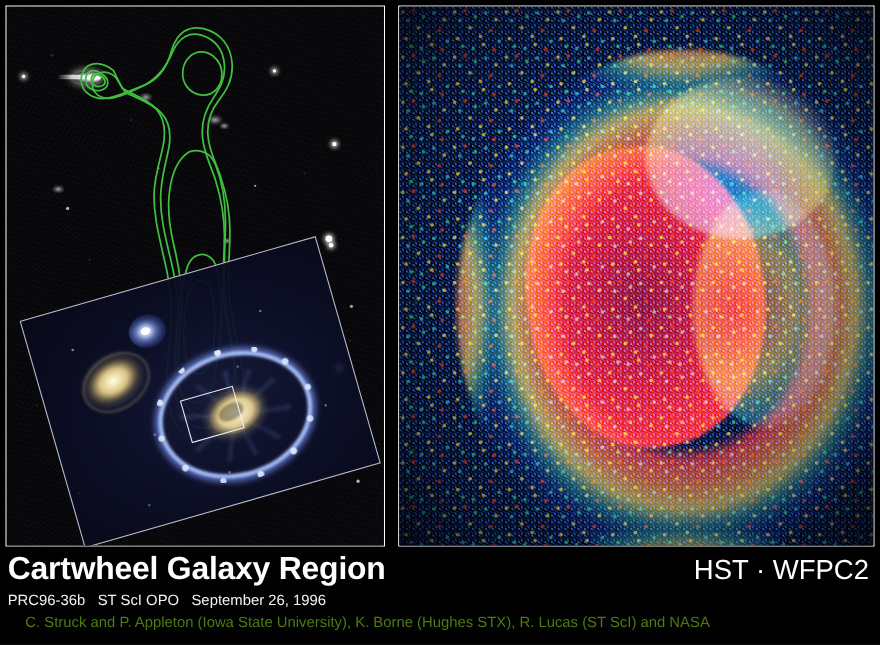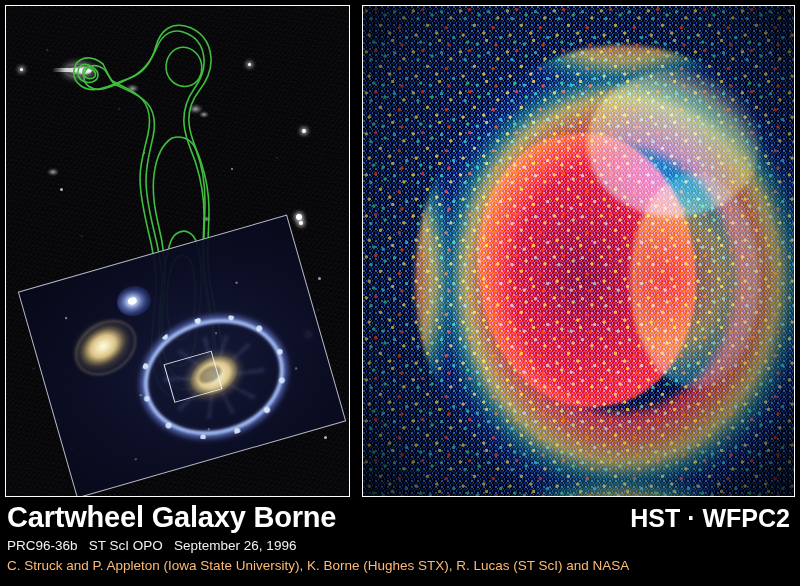--- a/index.html
+++ b/index.html
@@ -189,24 +189,24 @@
   #fc-arc-e{position:absolute;left:62%;top:34%;width:30%;height:44%;border-radius:50%;
     background:radial-gradient(ellipse at 30% 50%, rgba(255,60,0,.55) 0%, rgba(255,210,50,.55) 42%, rgba(60,210,215,.40) 66%, rgba(0,0,0,0) 86%);
     filter:blur(2.2px);mix-blend-mode:screen;}
   #fc-vignette{position:absolute;inset:0;
     background:radial-gradient(ellipse at 50% 48%, rgba(0,0,0,0) 46%, rgba(0,0,0,.35) 78%, rgba(0,0,0,.75) 100%);}
 
   
   #caption{position:absolute;left:0;top:497px;width:800px;height:89px;background:#000;}
   #title{position:absolute;left:7px;top:3px;font-size:29px;font-weight:bold;letter-spacing:-.2px;
     line-height:34px;color:#ffffff;white-space:nowrap;}
-  #instrument{position:absolute;right:10px;top:6px;font-size:25px;font-weight:bold;
+  #instrument{position:absolute;right:10px;top:6px;font-size:25px;font-weight:normal;
     line-height:30px;color:#ffffff;white-space:nowrap;}
   #meta{position:absolute;left:7px;top:41px;font-size:13.5px;line-height:16px;color:#f2f2f2;white-space:pre;}
-  #credit{position:absolute;left:7px;top:61px;font-size:13.5px;line-height:16px;color:#fdba74;white-space:pre;}
+  #credit{position:absolute;left:23px;top:61px;font-size:13.5px;line-height:16px;color:#4d7c0f;white-space:pre;}
 </style>
 </head>
 <body>
 
 <div id="page">
 
   <div class="panel" id="left-panel">
     <div class="panel-inner">
 
       <div class="sky"></div>
@@ -317,19 +317,19 @@
         <div id="fc-outer-ring"></div>
         <div id="fc-arc-nw"></div>
         <div id="fc-arc-e"></div>
         <div id="fc-core"></div>
         <div id="fc-vignette"></div>
       </div>
     </div>
   </div>
 
   <div id="caption">
-    <div id="title">Cartwheel Galaxy Borne</div>
+    <div id="title">Cartwheel Galaxy Region</div>
     <div id="instrument">HST · WFPC2</div>
     <div id="meta">PRC96-36b   ST ScI OPO   September 26, 1996</div>
     <div id="credit">C. Struck and P. Appleton (Iowa State University), K. Borne (Hughes STX), R. Lucas (ST ScI) and NASA</div>
   </div>
 
 </div>
 
 </body></html>

